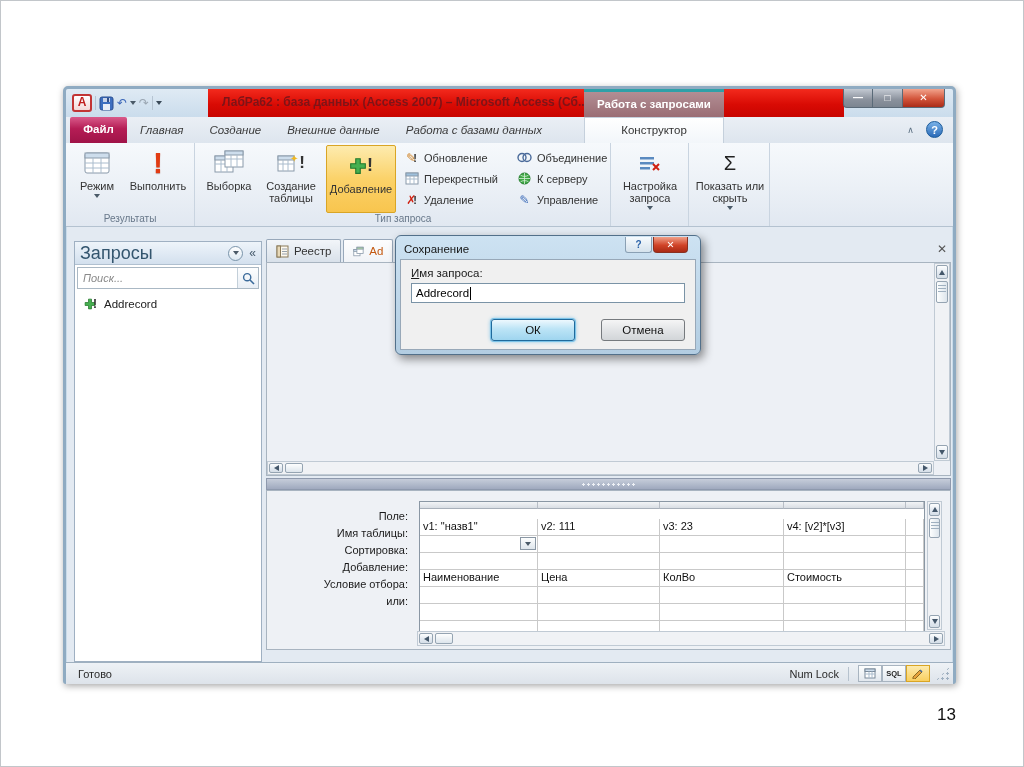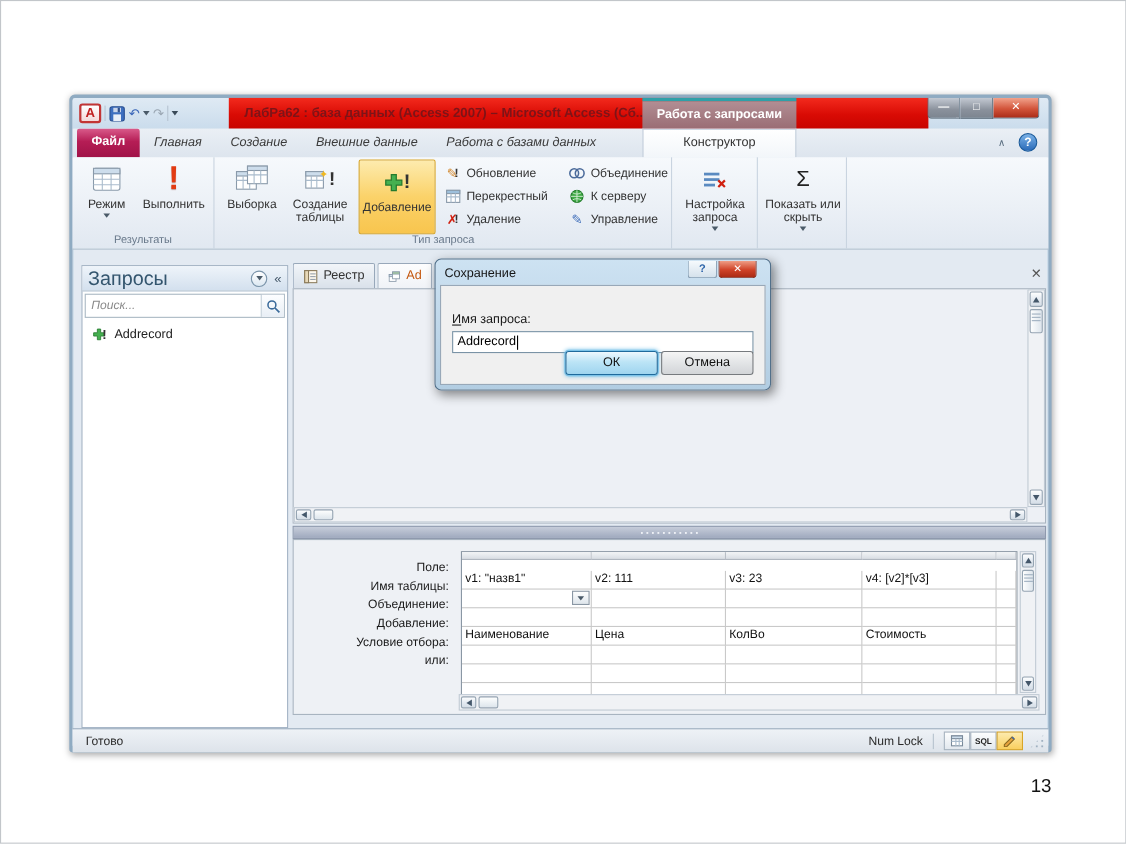--- a/index.html
+++ b/index.html
@@ -142,27 +142,27 @@
             padding:4px; box-shadow:3px 4px 10px rgba(0,0,0,.45); }
   .dlg-title { height:19px; font-size:11.5px; color:#151515; line-height:18px; padding-left:4px; }
   .dlg-btns { position:absolute; top:1px; right:12px; display:flex; gap:1px; }
   .dlg-help { width:27px; height:16px; border:1px solid #8aa0b4; border-top:none; border-radius:0 0 3px 3px;
               background:linear-gradient(#f6fafd,#d5e2ec); color:#2a62a8; font-weight:bold; font-size:10px;
               text-align:center; line-height:15px; }
   .dlg-close { width:35px; height:16px; border:1px solid #8a3020; border-top:none; border-radius:0 0 4px 4px;
                background:linear-gradient(#f0a088,#d04328 55%,#aa2a14); color:#fff; font-weight:bold; font-size:9.5px;
                text-align:center; line-height:15px; }
   .dlg-body { position:absolute; left:4px; right:4px; top:23px; bottom:4px; background:#f0f0f0;
-              border:1px solid #98a8b8; padding:25px 10px; }
+              border:1px solid #98a8b8; padding:7px 10px; }
   .dlg-label { display:block; font-size:11.5px; color:#1a1a1a; }
   .dlg-label::first-letter { text-decoration:underline; }
   .dlg-input { margin-top:4px; height:20px; border:1px solid #7a93a6; background:#fff; display:flex;
                align-items:center; padding-left:4px; font-size:11.5px; color:#000; }
   .caret { width:1px; height:13px; background:#000; margin-left:1px; }
-  .dlg-actions { position:absolute; right:10px; bottom:8px; display:flex; gap:3px; }
+  .dlg-actions { position:absolute; right:10px; bottom:8px; display:flex; gap:26px; }
   .btn { width:84px; height:22px; font-size:11.5px; color:#111; text-align:center; line-height:20px; border-radius:3px; }
   .btn.ok { border:1px solid #1f6a9c; background:linear-gradient(#edf8fe,#bce4f6 45%,#9fd5ef);
             box-shadow:0 0 0 1px #7cc3e8, 0 0 4px #5ab4e4; }
   .btn.cancel { border:1px solid #767a7e; background:linear-gradient(#f5f5f5,#e4e6e8 45%,#d2d5d8); }
 </style>
 </head>
 <body>
 
 <div class="slide">
   <div class="pageno">13</div>
@@ -419,21 +419,21 @@
     </div>
 
     <div class="splitter">
         <div class="grip"></div>
       </div>
 
     <div class="panebot">
       <div class="gridlabels">
         <div>Поле:</div>
         <div>Имя таблицы:</div>
-        <div>Объединение:</div>
+        <div>Сортировка:</div>
         <div>Добавление:</div>
         <div>Условие отбора:</div>
         <div>или:</div>
       </div>
 
       <div class="qgrid">
         <div class="hdr"></div>
           <div class="hdr"></div>
           <div class="hdr"></div>
           <div class="hdr"></div>

